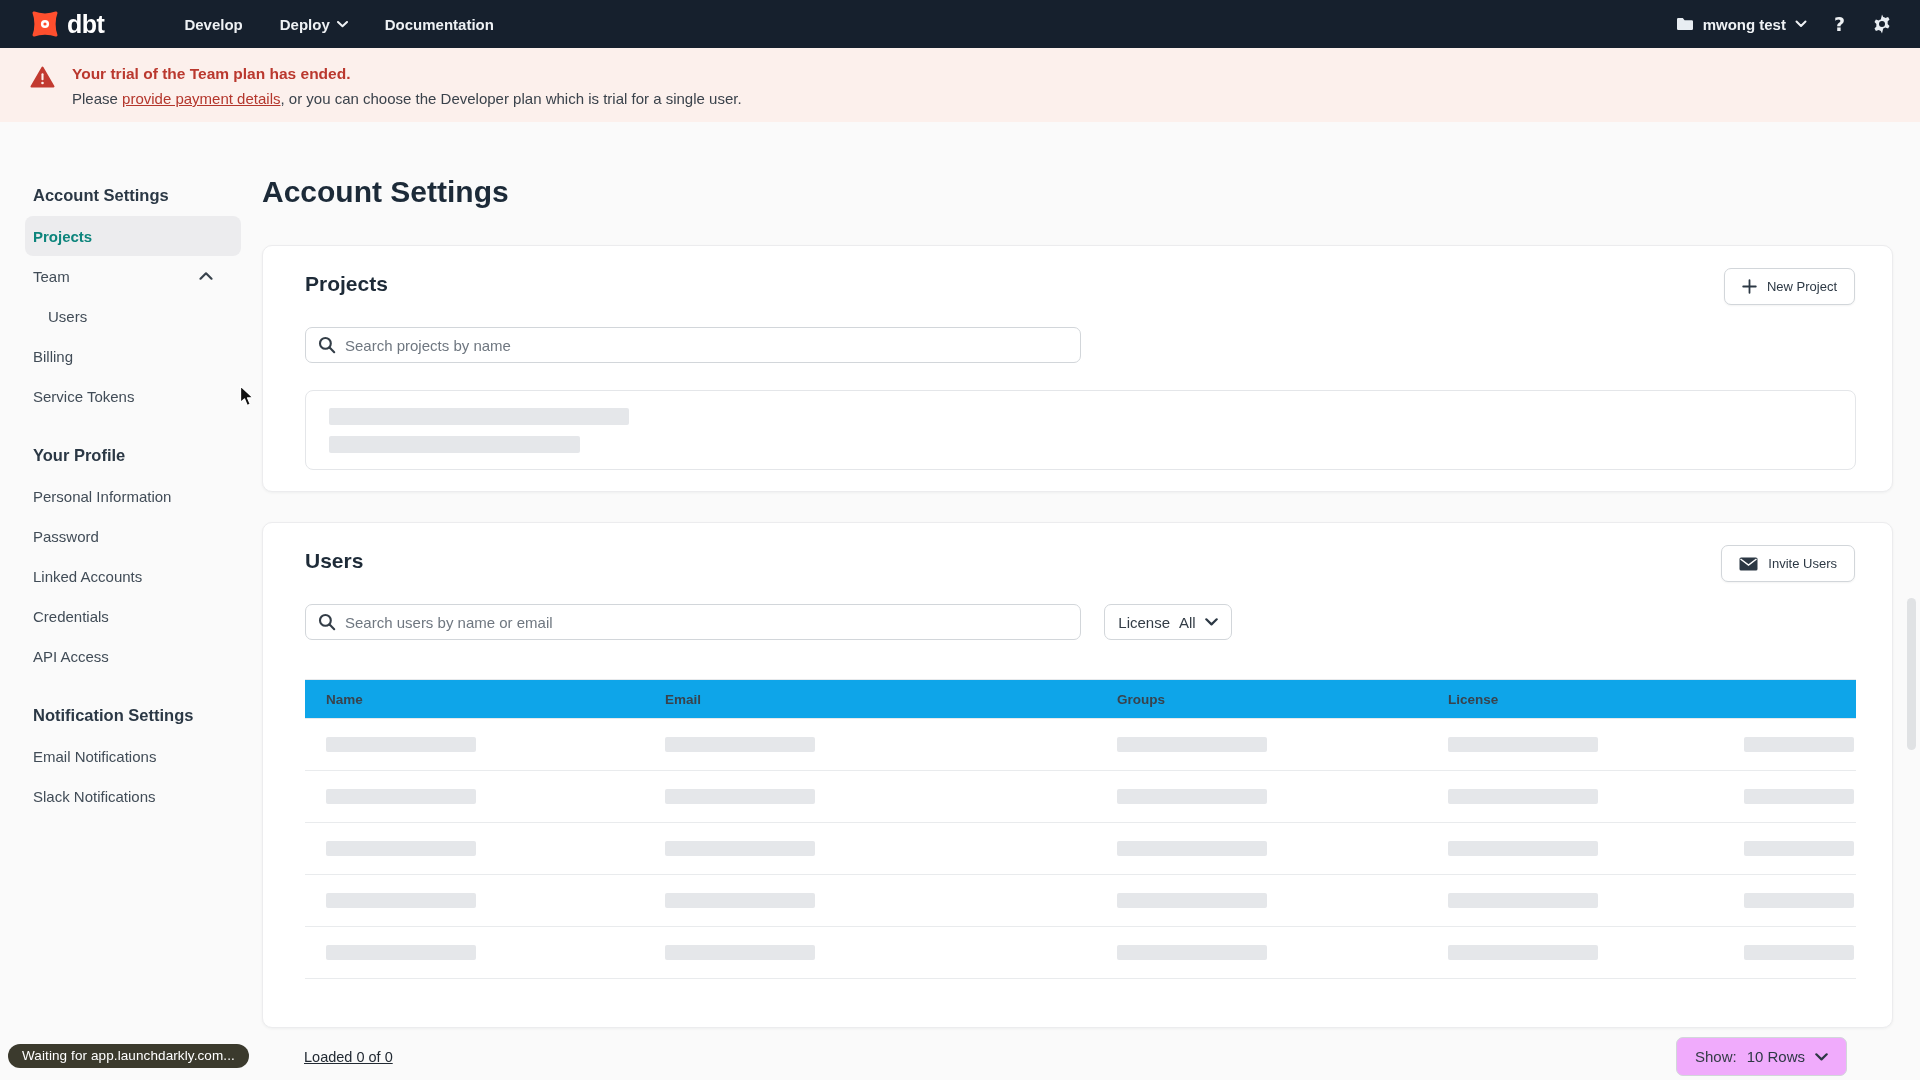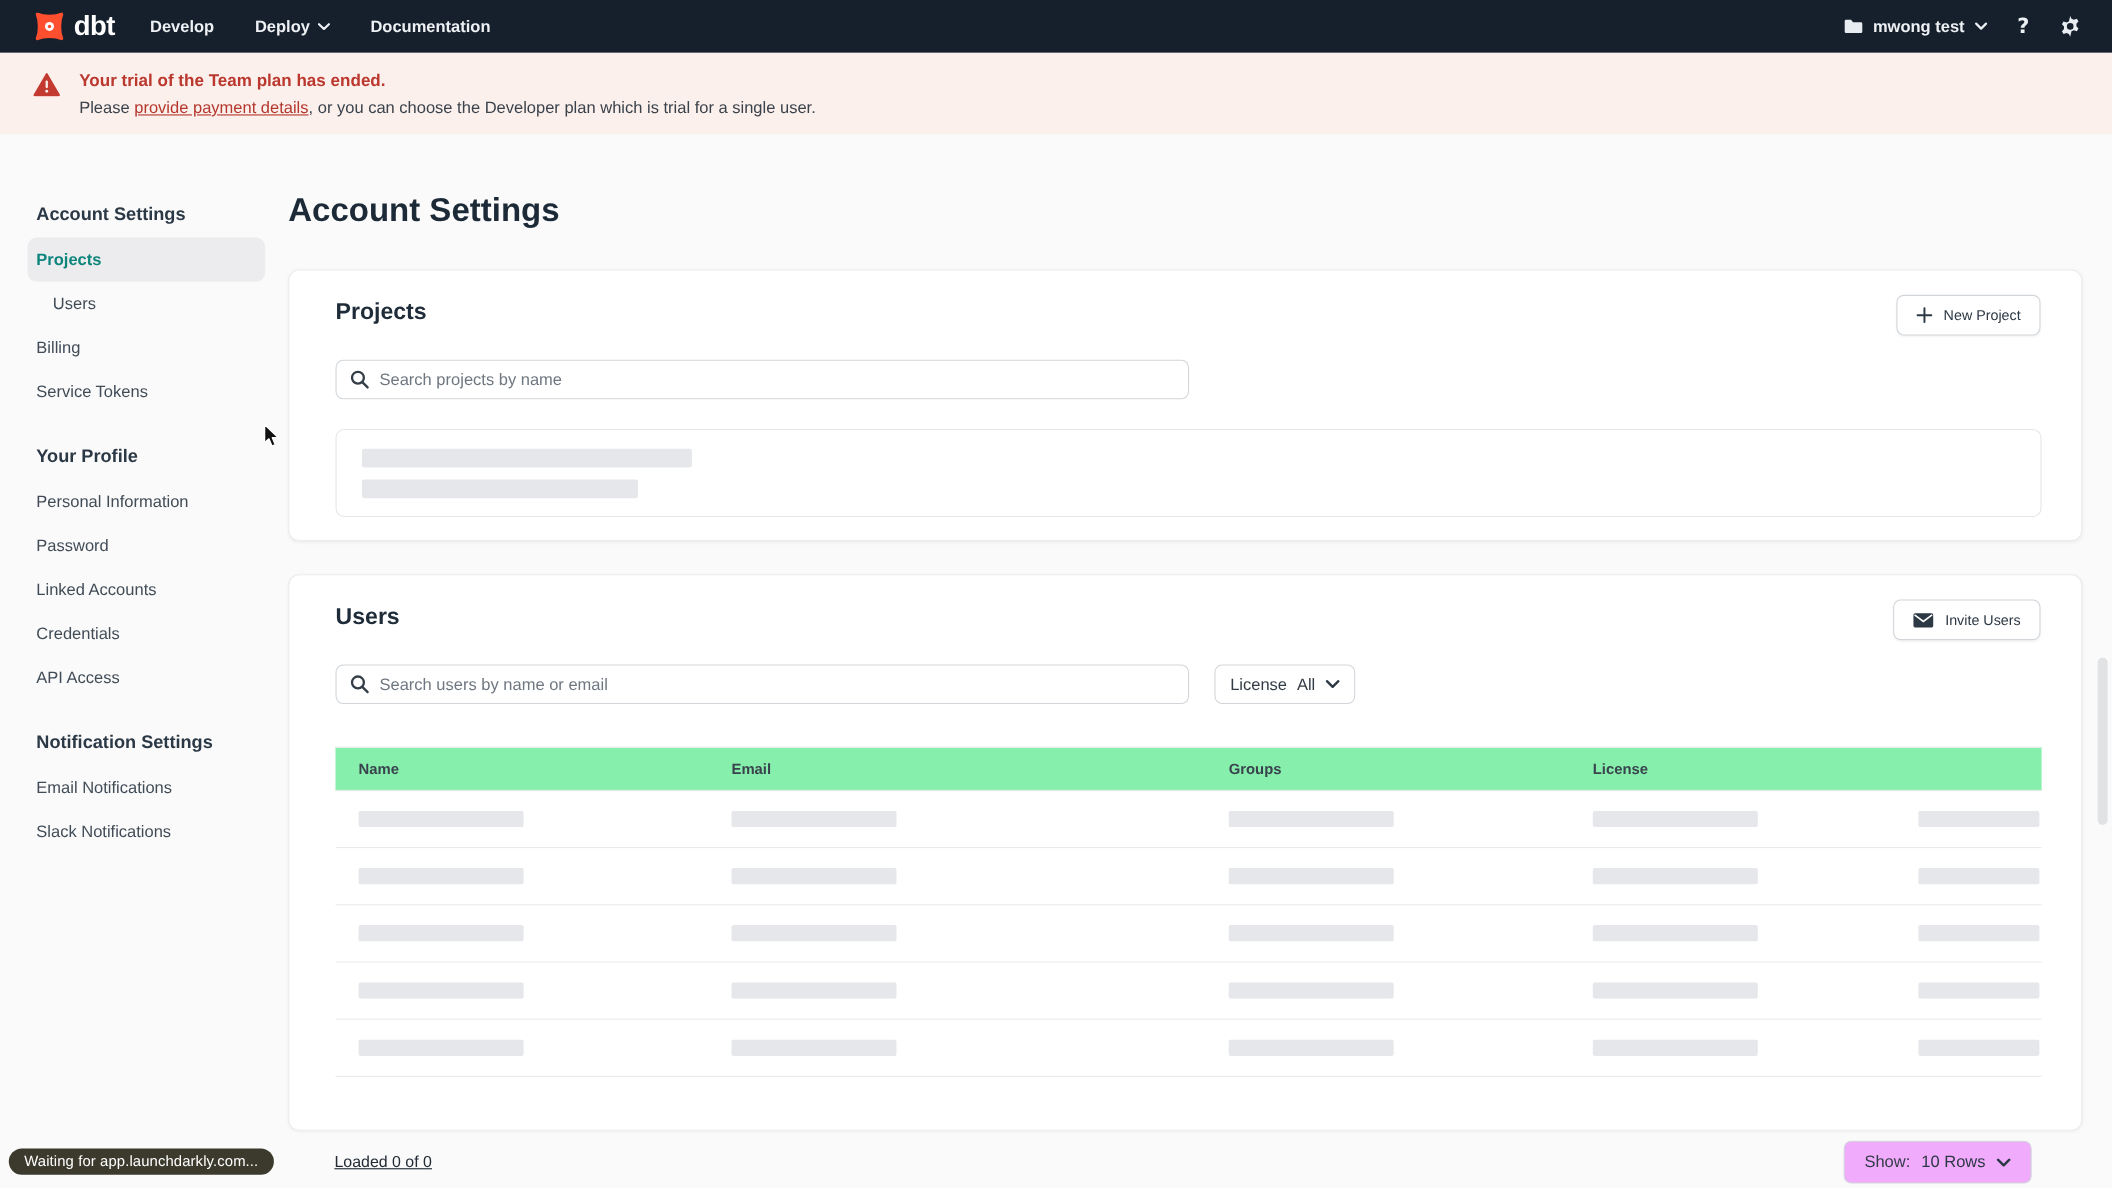--- a/index.html
+++ b/index.html
@@ -11,21 +11,21 @@
   }
 
   
   .navbar {
     height:48px; background:#16202d; display:flex; align-items:center;
     justify-content:space-between; padding:0 28px 0 30px;
   }
   .nav-left { display:flex; align-items:center; }
   .logo { display:flex; align-items:center; cursor:pointer; }
   .logo-text { color:#ffffff; font-size:25px; font-weight:700; letter-spacing:-0.5px; margin-left:7px; }
-  .nav-menu { display:flex; align-items:center; margin-left:32px; }
+  .nav-menu { display:flex; align-items:center; margin-left:80px; }
   .nav-item {
     color:#eef1f4; font-size:15px; font-weight:700; text-decoration:none;
     margin-right:37px; display:inline-flex; align-items:center; gap:7px; cursor:pointer;
   }
   .nav-right { display:flex; align-items:center; gap:27px; }
   .account-switcher { display:flex; align-items:center; gap:9px; color:#eef1f4; font-size:15px; font-weight:700; cursor:pointer; }
   .help-btn { color:#eef1f4; font-size:19px; font-weight:700; cursor:pointer; font-family:"DejaVu Sans",sans-serif; }
   .gear-btn { cursor:pointer; display:flex; }
 
   
@@ -85,21 +85,21 @@
 
   .filter-btn {
     margin-left:23px; height:36px; width:128px; display:inline-flex; align-items:center; justify-content:center;
     gap:9px; background:#fff; border:1px solid #d2d6da; border-radius:7px; font-size:15px; color:#333c46;
     cursor:pointer; font-family:inherit;
   }
 
   
   .utable { margin-top:39px; }
   .thead, .trow { display:grid; grid-template-columns:339px 452px 331px 296px 1fr; align-items:center; }
-  .thead { height:40px; background:#86efac; border-top:1px solid #e7e9eb; border-bottom:1px solid #e7e9eb; }
+  .thead { height:40px; background:#0ea5e9; border-top:1px solid #e7e9eb; border-bottom:1px solid #e7e9eb; }
   .th { padding-left:21px; font-size:13.5px; font-weight:700; color:#39434d; }
   .trow { height:52px; border-bottom:1px solid #e9ebed; }
   .tcell { padding-left:21px; overflow:hidden; }
   .tcell .skel { height:15px; width:150px; }
   .tcell.last .skel { width:110px; }
 
   
   .pagination { display:flex; align-items:center; justify-content:space-between; margin-top:9px; padding-left:42px; }
   .loaded { font-size:14.5px; color:#222a33;text-decoration:underline; }
   .show-btn {
@@ -177,20 +177,26 @@
     </div>
   </div>
 
   <div class="layout">
 
     <aside class="sidebar">
       <div class="side-heading">Account Settings</div>
       <div class="side-item active">
           <span>Projects</span>
         </div>
+      <div class="side-item expandable">
+        <span>Team</span>
+        <svg width="14" height="8" viewBox="0 0 14 8">
+          <polyline points="1.5,6.7 7,1.3 12.5,6.7" fill="none" stroke="#39434d" stroke-width="2.2" stroke-linecap="round" stroke-linejoin="round"></polyline>
+        </svg>
+      </div>
       <div class="side-item child">
           <span>Users</span>
         </div>
       <div class="side-item">
           <span>Billing</span>
         </div>
       <div class="side-item">
           <span>Service Tokens</span>
         </div>
 

